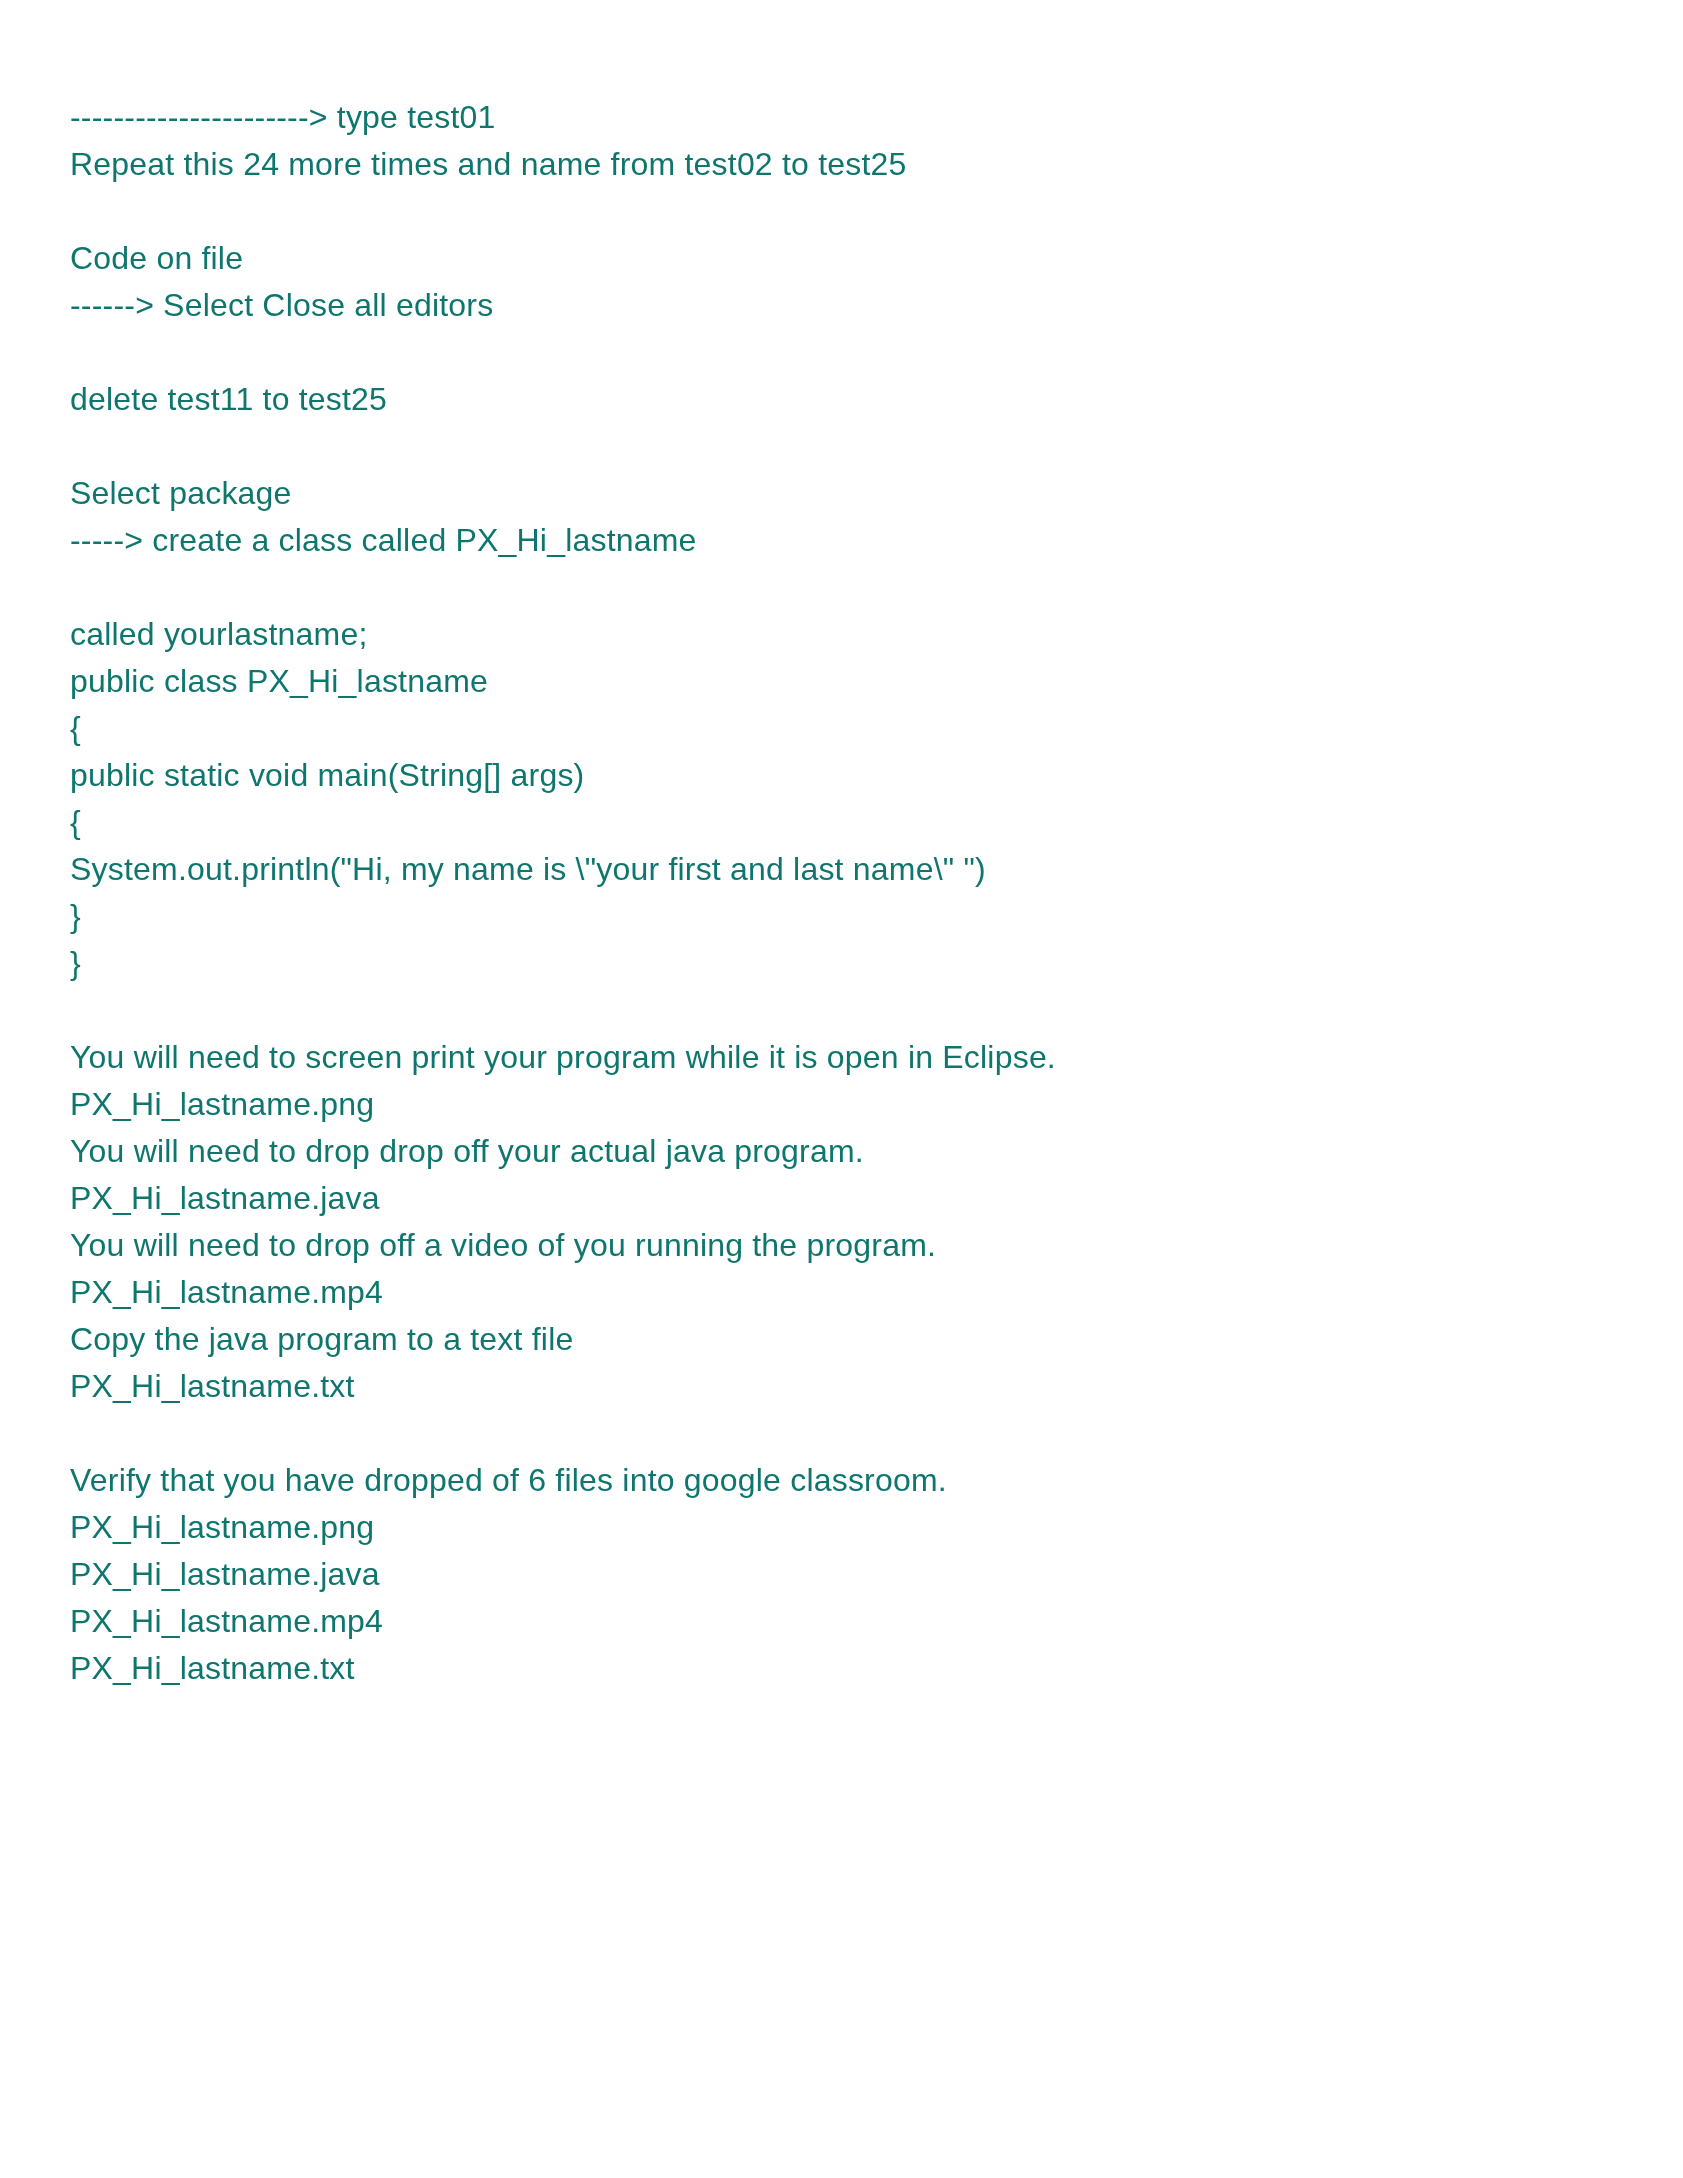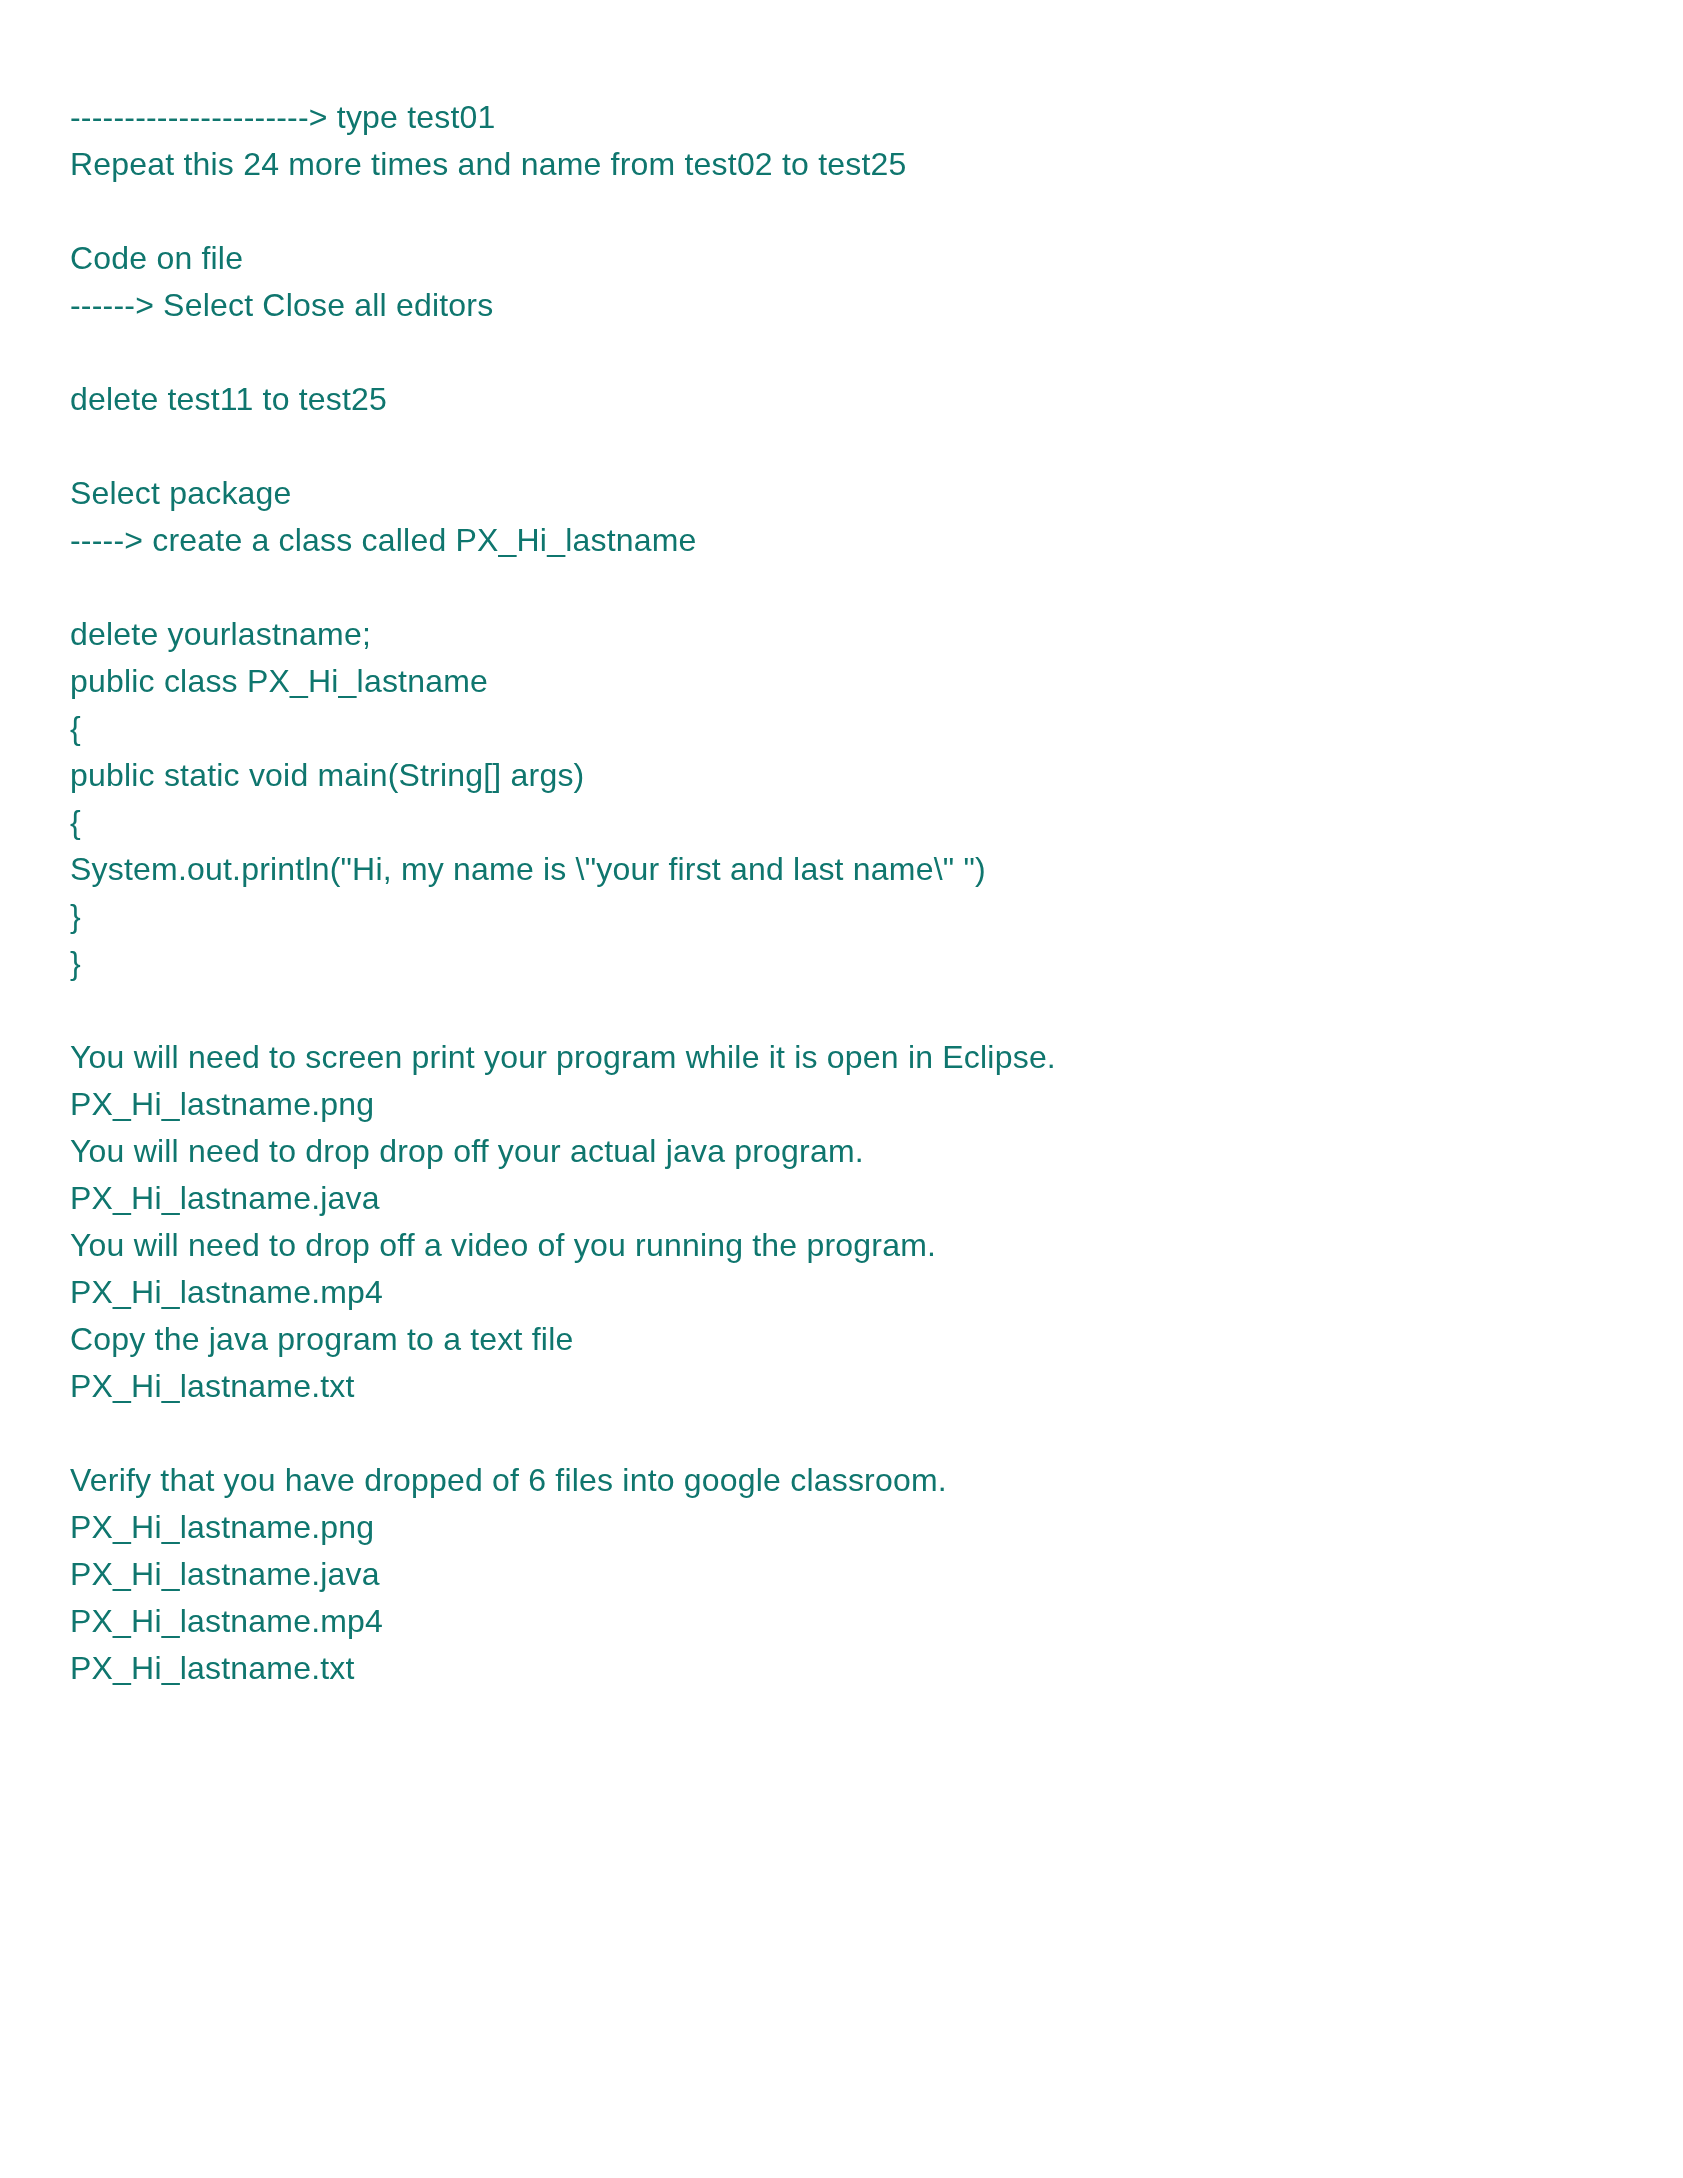--- a/index.html
+++ b/index.html
@@ -40,21 +40,21 @@
       <div class="line">Repeat this 24 more times and name from test02 to test25</div>
       <div class="line">&nbsp;</div>
       <div class="line">Code on file</div>
       <div class="line">------&gt; Select Close all editors</div>
       <div class="line">&nbsp;</div>
       <div class="line">delete test11 to test25</div>
       <div class="line">&nbsp;</div>
       <div class="line">Select package</div>
       <div class="line">-----&gt; create a class called PX_Hi_lastname</div>
       <div class="line">&nbsp;</div>
-      <div class="line">delete yourlastname;</div>
+      <div class="line">called yourlastname;</div>
       <div class="line">public class PX_Hi_lastname</div>
       <div class="line">{</div>
       <div class="line">public static void main(String[] args)</div>
       <div class="line">{</div>
       <div class="line">System.out.println("Hi, my name is \"your first and last name\" ")</div>
       <div class="line">}</div>
       <div class="line">}</div>
       <div class="line">&nbsp;</div>
       <div class="line">You will need to screen print your program while it is open in Eclipse.</div>
       <div class="line">PX_Hi_lastname.png</div>

